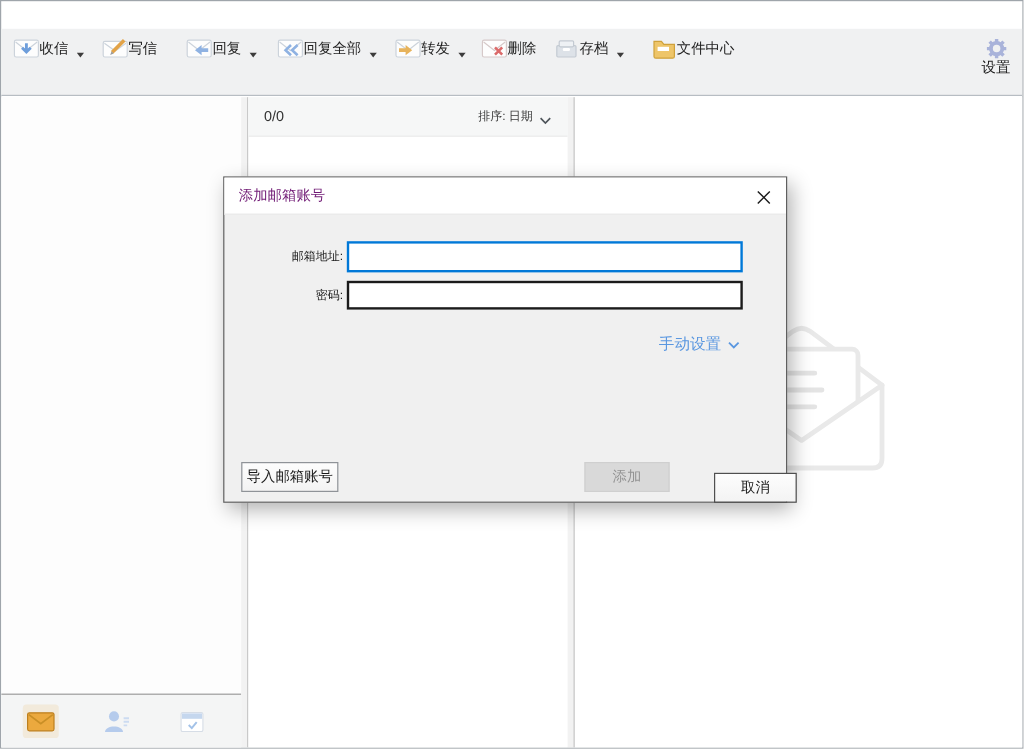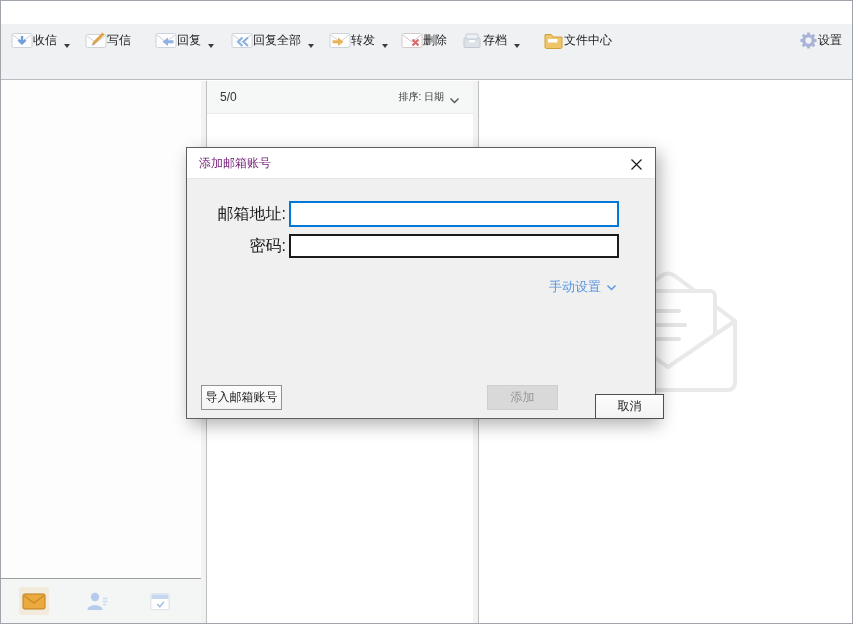--- a/index.html
+++ b/index.html
@@ -20,21 +20,21 @@
   .toolbar { position:absolute; top:23px; left:0; right:0; height:56px; background:#f0f1f2;
              border-bottom:1px solid #b7bdc3; display:flex; align-items:flex-start;
              padding:7px 0 0 6px; }
   .tb-item { display:flex; flex-direction:row; align-items:center; gap:0; padding:0 4px; cursor:default; }
   .tb-item svg { display:block; }
   .tb-label { font-size:12px; color:#1e1e1e; white-space:nowrap; line-height:13px; }
   .tb-caret-btn { width:12px; height:26px; display:flex; align-items:center; justify-content:center; margin-top:2px; }
   .tb-caret { width:0; height:0; border-left:3.5px solid transparent; border-right:3.5px solid transparent;
               border-top:4px solid #3c3c3c; }
   .ml8{margin-left:8px;} .ml22{margin-left:16px;} .ml10{margin-left:10px;} .ml6{margin-left:6px;} .ml16{margin-left:16px;}
-  .tb-settings { position:absolute; right:4px; top:7px; display:flex; flex-direction:row;
+  .tb-settings { position:absolute; right:4px; top:7px; display:flex; flex-direction:column;
                  align-items:center; padding:0 6px; }
 
   
   .sidebar { position:absolute; top:80px; left:0; width:200px; bottom:0; background:#fdfdfd; }
   .search-box { position:absolute; top:9px; left:8px; width:177px; height:26px; background:#fff;
                 border:1px solid #b3b6ba; display:flex; align-items:center; padding:0 7px; gap:6px; }
   .search-box input { flex:1; border:none; outline:none; font-size:12px; color:#333; background:transparent; min-width:0; }
   .search-box input::placeholder { color:#8f959b; }
   .search-caret { width:0; height:0; border-left:4px solid transparent; border-right:4px solid transparent;
                   border-top:5px solid #a8b0b8; }
@@ -58,21 +58,21 @@
 
   
   .dialog { position:absolute; left:185px; top:146px; width:470px; height:272px; background:#f0f0f0;
             border:1px solid #5f5f5f; box-shadow:4px 6px 16px rgba(0,0,0,.30); z-index:10; }
   .dlg-title { height:31px; background:#fff; border-bottom:1px solid #e6e6e6; display:flex; align-items:center; }
   .dlg-title-text { font-size:12px; color:#701a75; margin-left:12px; }
   .dlg-close { position:absolute; right:10px; top:8px; width:18px; height:16px; display:flex;
                align-items:center; justify-content:center; cursor:default; }
   .dlg-body { position:absolute; top:31px; left:0; right:0; bottom:0; }
   .fld-row { position:absolute; left:0; display:flex; align-items:center; }
-  .fld-label { width:102px; text-align:right; font-size:16px; color:#1a1a1a; padding-right:3px; }
+  .fld-label { width:102px; text-align:right; font-size:10px; color:#1a1a1a; padding-right:3px; }
   .fld-input { width:330px; font-size:12px; color:#111; background:#fff; padding:0 5px; outline:none; }
   .inp-email { height:26px; border:2px solid #0078d7; }
   .inp-pass  { height:24px; border:2px solid #1b1b1b; }
   .row-email { top:22px; } .row-pass { top:55px; }
   .manual-link { position:absolute; top:99px; right:38px; display:flex; align-items:center; gap:5px;
                  font-size:13px; color:#5a97e0; cursor:default; }
   .btn { position:absolute; height:25px; display:flex; align-items:center; justify-content:center;
          font-size:12px; color:#1a1a1a; background:linear-gradient(#fdfdfd,#f3f3f3);
          border:1px solid #8f9398; }
   .btn-import { left:14px;  top:206px; width:81px; }
@@ -208,21 +208,21 @@
           <path d="M9 14.5 l2.8 2.8 4.5-5.5" stroke="#a3c2e8" stroke-width="1.8" fill="none"></path>
         </svg>
       </div>
     </div>
   </div>
 
   <div class="vsplit vs1"></div>
 
   <div class="list-panel">
     <div class="list-header">
-      <span class="list-count">5/0</span>
+      <span class="list-count">0/0</span>
       <div class="sort-ctl">
         <span>排序: 日期</span>
         <svg width="11" height="7" viewBox="0 0 11 7">
           <path d="M1.5 1.5 L5.5 5.5 L9.5 1.5" fill="none" stroke="#4f555b" stroke-width="1.4"></path>
         </svg>
       </div>
     </div>
   </div>
 
   <div class="vsplit vs2"></div>

